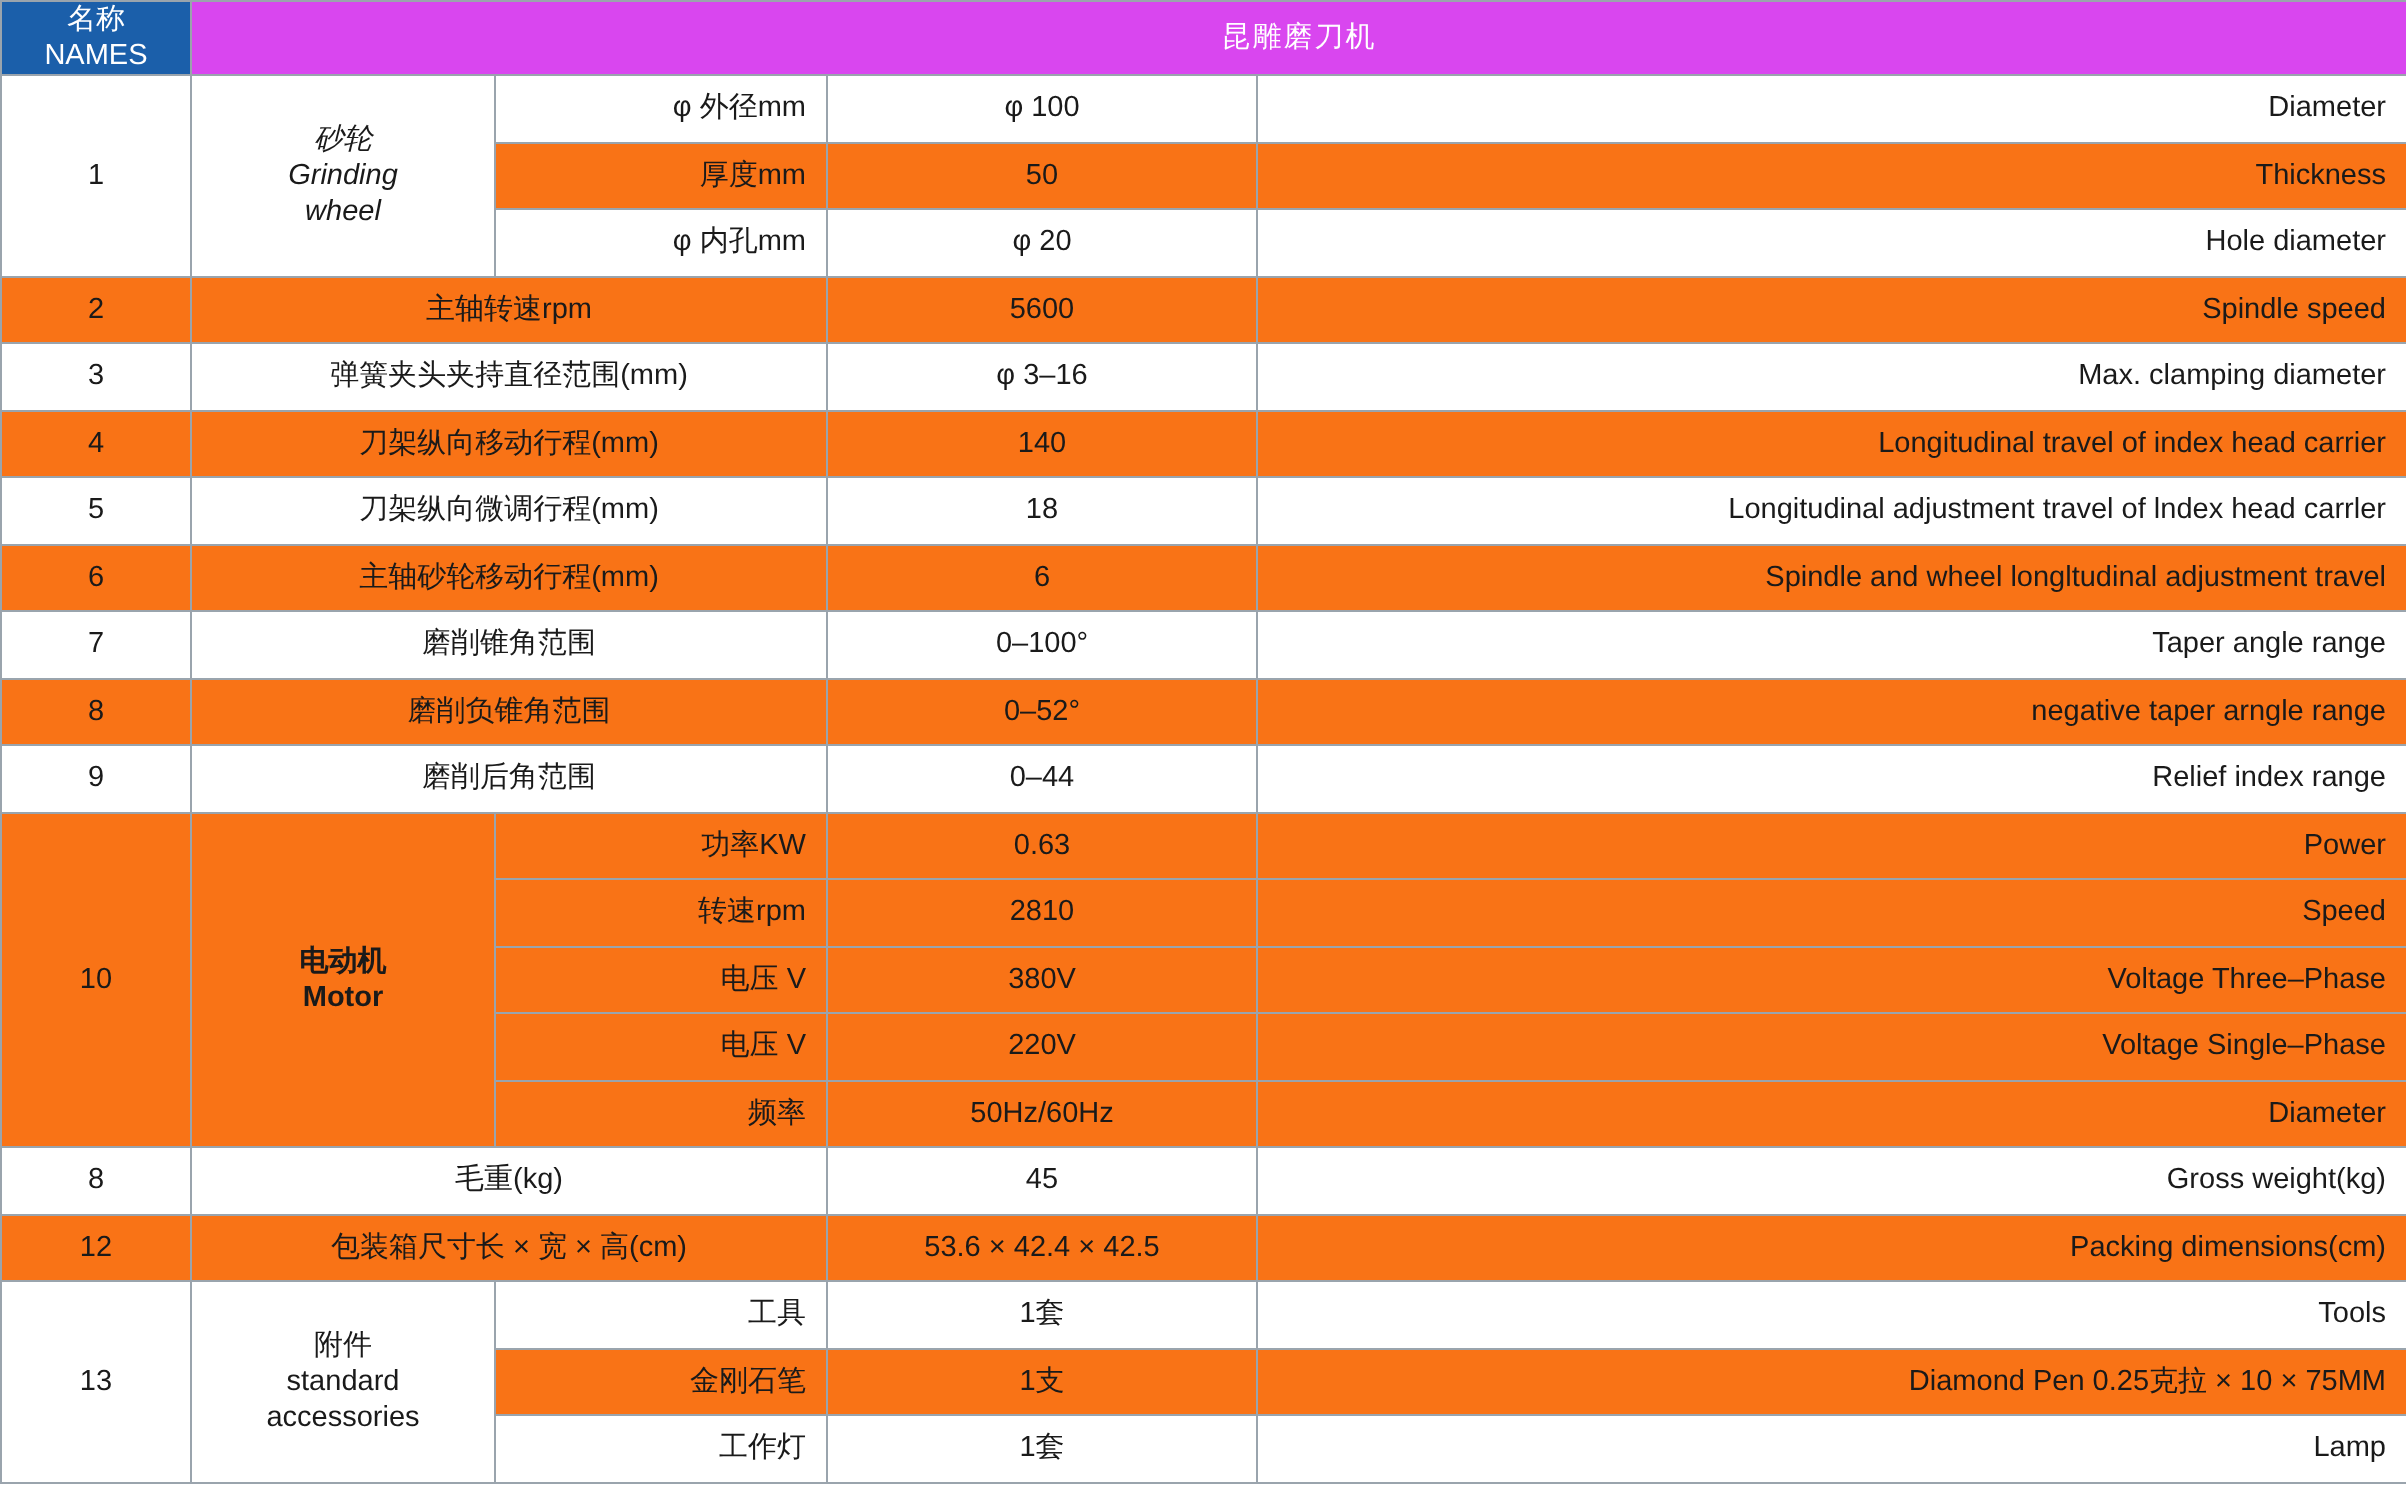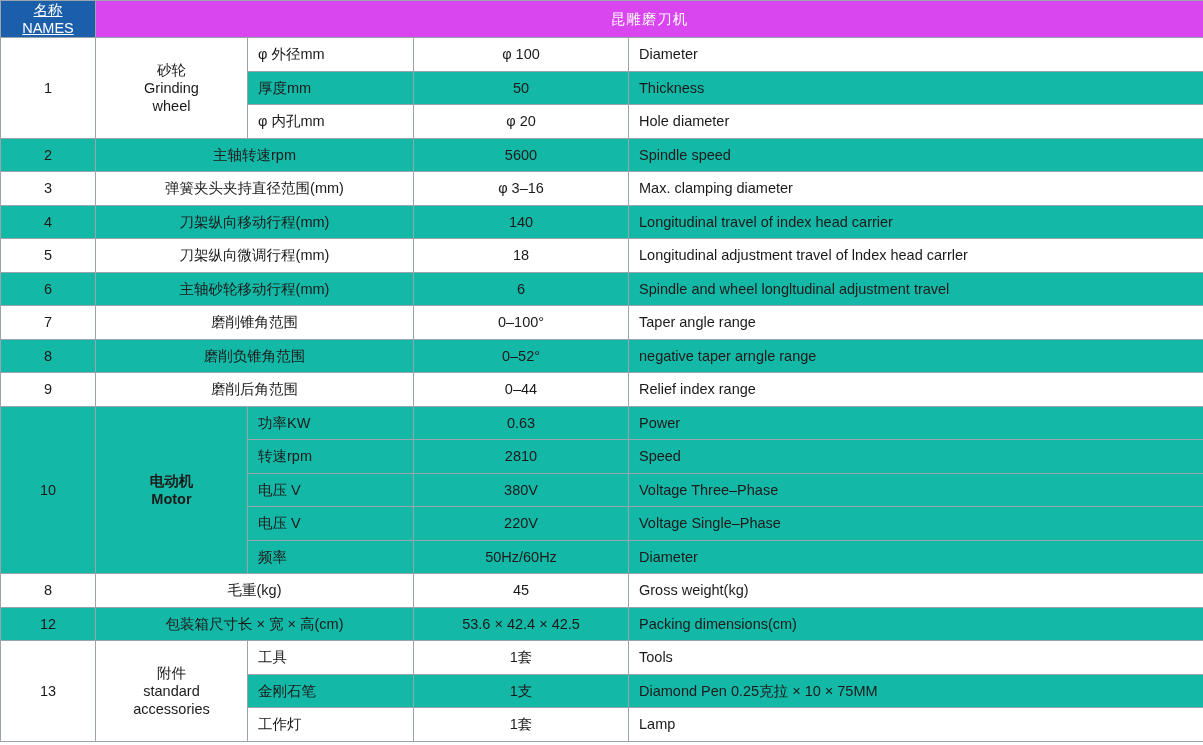--- a/index.html
+++ b/index.html
@@ -38,40 +38,39 @@
   
   .hdr-left {
     background: #1b5faa;
     color: #ffffff;
     font-weight: bold;
     font-size: 13px;
     text-align: center;
     height: 30px;
     padding: 0 2px;
     border: 1px solid #1b5faa;
-    text-decoration: underline;
   }
   .hdr-title {
     background: #d946ef;
     color: #ffffff;
     font-weight: bold;
     font-size: 17px;
     text-align: center;
     height: 30px;
     letter-spacing: 1px;
     border: 1px solid #1b5faa;
   }
 
   .idx { text-align: center; }
   .namec { text-align: center; }
-  .subc { text-align: left; }
+  .subc { text-align: right; }
   .valc { text-align: center; }
-  .engc { text-align: left; padding-left: 14px; margin-left: 12px; }
-
-  .shade { background: #14b8a6; }
+  .engc { text-align: right; padding-left: 14px; margin-left: 12px; }
+
+  .shade { background: #f97316; }
   .plain { background: #ffffff; }
 
   .rowh { height: 33.5px; }
   .multi { line-height: 1.3; }
 </style>
 </head>
 <body>
 
 <table class="spec">
   <colgroup>
@@ -83,21 +82,21 @@
   </colgroup>
   <thead>
     <tr>
       <th class="hdr-left">名称NAMES</th>
       <th class="hdr-title" colspan="4">昆雕磨刀机</th>
     </tr>
   </thead>
   <tbody id="tbody">
       <tr class="rowh">
         <td class="idx plain" rowspan="3">1</td>
-        <td class="namec multi plain" rowspan="3" style="white-space: pre-line;">砂轮
+        <td class="namec multi plain" rowspan="3" style="white-space: pre-line; font-style: italic;">砂轮
 Grinding
 wheel</td>
         <td class="subc plain">φ 外径mm</td>
         <td class="valc plain">φ 100</td>
         <td class="engc plain">Diameter</td>
       </tr>
       <tr class="rowh">
         <td class="subc shade">厚度mm</td>
         <td class="valc shade">50</td>
         <td class="engc shade">Thickness</td>

